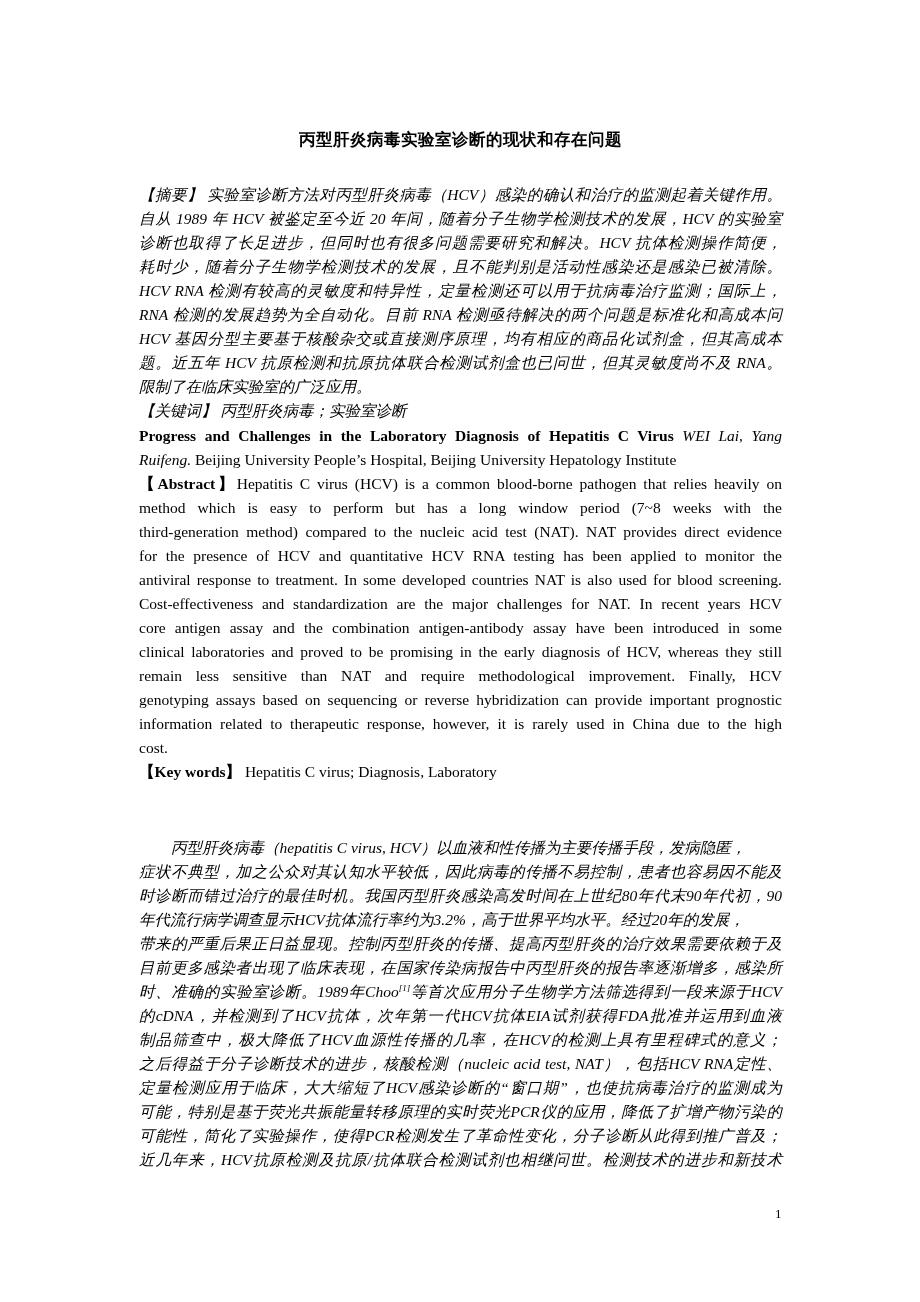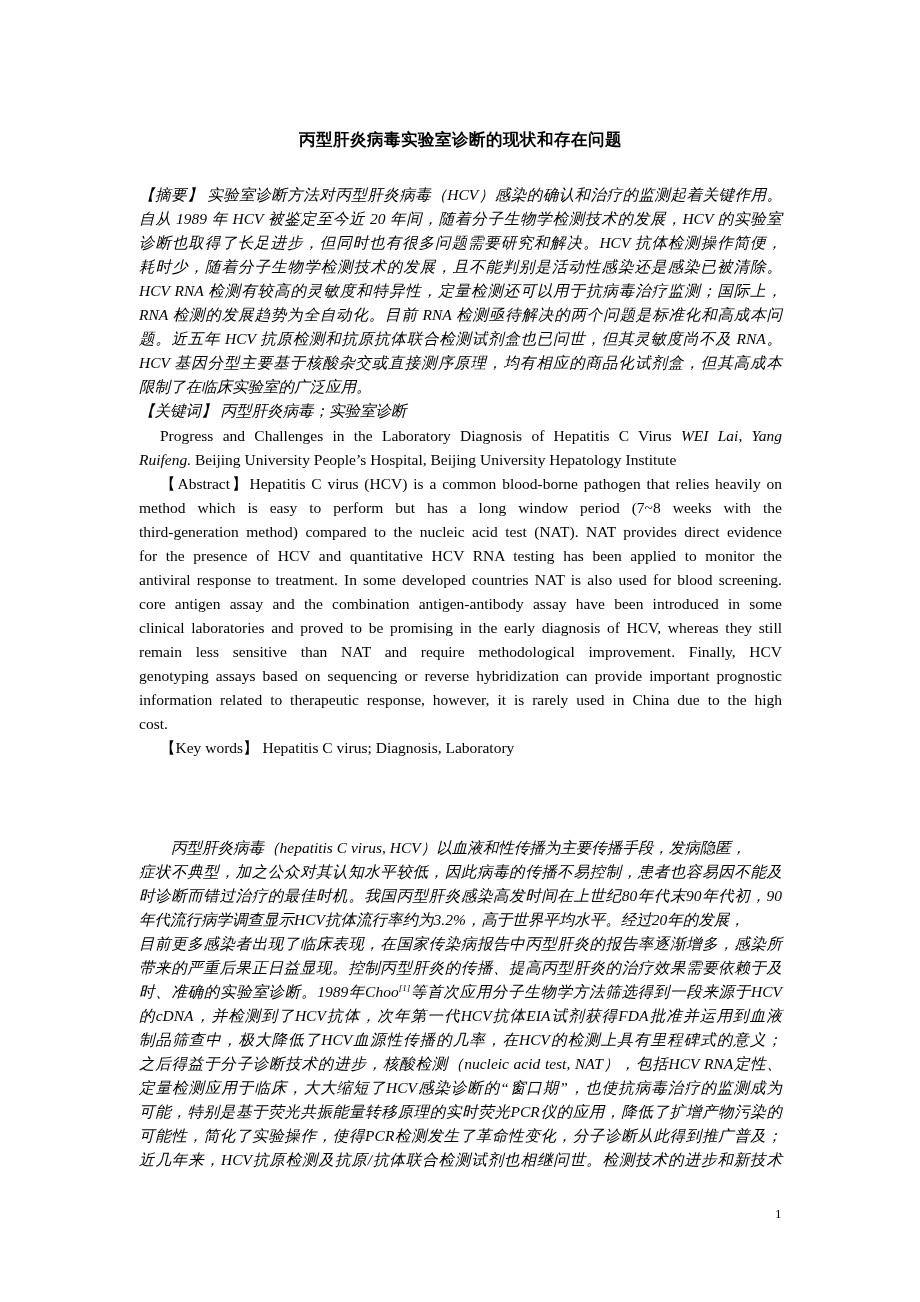--- a/index.html
+++ b/index.html
@@ -5,71 +5,72 @@
     html, body { margin: 0; padding: 0; background: #ffffff; }
     body { width: 920px; height: 1302px; position: relative; overflow: hidden; color: #000; }
     .page { position: absolute; left: 139px; top: 0; width: 643px; }
     .title {
       position: absolute; top: 113px; left: 0; width: 643px; text-align: center;
       font-family: "DejaVu Sans", sans-serif; font-weight: bold; font-size: 16.5px; letter-spacing: 0.5px; margin-top: 16px;
     }
     .block { position: absolute; left: 0; width: 643px; font-family: "Liberation Serif", "DejaVu Serif", serif; font-size: 15.5px; line-height: 24px; }
     .cn { text-align: justify; text-align-last: left; font-style: italic; }
     .en { text-align: justify; text-align-last: left; }
-    .bold { font-weight: normal; margin-left: 21px; }
+    .bold { font-weight: bold; }
     .ital { font-style: italic; }
     sup { font-size: 9px; line-height: 0; vertical-align: 6px; }
     .pagenum { position: absolute; top: 1206px; left: 775px; font-family: "Liberation Serif", serif; font-size: 13px; }
     .line { display: block; white-space: nowrap; }
     .jline { display: block; text-align: justify; text-align-last: justify; white-space: normal; }
   </style>
 </head>
 <body>
 
 <div class="page">
 
   <div class="title">丙型肝炎病毒实验室诊断的现状和存在问题</div>
 
   <div class="block cn" style="top:183px;">
     <span class="jline"><span>【摘要】</span><span> 实验室诊断方法对丙型肝炎病毒（HCV）感染的确认和治疗的监测起着关键作用。</span></span>
     <span class="jline">自从 1989 年 HCV 被鉴定至今近 20 年间，随着分子生物学检测技术的发展，HCV 的实验室</span>
     <span class="jline">诊断也取得了长足进步，但同时也有很多问题需要研究和解决。HCV 抗体检测操作简便，</span>
     <span class="jline">耗时少，随着分子生物学检测技术的发展，且不能判别是活动性感染还是感染已被清除。</span>
     <span class="jline">HCV RNA 检测有较高的灵敏度和特异性，定量检测还可以用于抗病毒治疗监测；国际上，</span>
     <span class="jline">RNA 检测的发展趋势为全自动化。目前 RNA 检测亟待解决的两个问题是标准化和高成本问</span>
+    <span class="jline">HCV 基因分型主要基于核酸杂交或直接测序原理，均有相应的商品化试剂盒，但其高成本</span>
     <span class="jline">题。近五年 HCV 抗原检测和抗原抗体联合检测试剂盒也已问世，但其灵敏度尚不及 RNA。</span>
-    <span class="jline">HCV 基因分型主要基于核酸杂交或直接测序原理，均有相应的商品化试剂盒，但其高成本</span>
     <span class="line">限制了在临床实验室的广泛应用。</span>
     <span class="line"><span>【关键词】</span><span> 丙型肝炎病毒；实验室诊断</span></span>
   </div>
 
   <div class="block en" style="top:424px;">
     <span class="jline"><span class="bold">Progress and Challenges in the Laboratory Diagnosis of Hepatitis C Virus</span> <span class="ital">WEI Lai, Yang</span></span>
     <span class="line"><span class="ital">Ruifeng.</span><span> Beijing University People’s Hospital, Beijing University Hepatology Institute</span></span>
     <span class="jline"><span class="bold">【Abstract】</span><span>Hepatitis C virus (HCV) is a common blood-borne pathogen that relies heavily on</span></span>
     <span class="jline">method which is easy to perform but has a long window period (7~8 weeks with the</span>
     <span class="jline">third-generation method) compared to the nucleic acid test (NAT). NAT provides direct evidence</span>
     <span class="jline">for the presence of HCV and quantitative HCV RNA testing has been applied to monitor the</span>
     <span class="jline">antiviral response to treatment. In some developed countries NAT is also used for blood screening.</span>
+    <span class="jline">Cost-effectiveness and standardization are the major challenges for NAT. In recent years HCV</span>
     <span class="jline">core antigen assay and the combination antigen-antibody assay have been introduced in some</span>
     <span class="jline">clinical laboratories and proved to be promising in the early diagnosis of HCV, whereas they still</span>
     <span class="jline">remain less sensitive than NAT and require methodological improvement. Finally, HCV</span>
     <span class="jline">genotyping assays based on sequencing or reverse hybridization can provide important prognostic</span>
     <span class="jline">information related to therapeutic response, however, it is rarely used in China due to the high</span>
     <span class="line">cost.</span>
     <span class="line"><span class="bold">【Key words】</span><span>  Hepatitis C virus; Diagnosis, Laboratory</span></span>
   </div>
 
   <div class="block cn" style="top:836px;">
     <span class="line" style="padding-left:32px;">丙型肝炎病毒（hepatitis C virus, HCV）以血液和性传播为主要传播手段，发病隐匿，</span>
     <span class="jline">症状不典型，加之公众对其认知水平较低，因此病毒的传播不易控制，患者也容易因不能及</span>
     <span class="jline">时诊断而错过治疗的最佳时机。我国丙型肝炎感染高发时间在上世纪80年代末90年代初，90</span>
     <span class="line">年代流行病学调查显示HCV抗体流行率约为3.2%，高于世界平均水平。经过20年的发展，</span>
+    <span class="jline">带来的严重后果正日益显现。控制丙型肝炎的传播、提高丙型肝炎的治疗效果需要依赖于及</span>
     <span class="jline">目前更多感染者出现了临床表现，在国家传染病报告中丙型肝炎的报告率逐渐增多，感染所</span>
-    <span class="jline">带来的严重后果正日益显现。控制丙型肝炎的传播、提高丙型肝炎的治疗效果需要依赖于及</span>
     <span class="jline"><span>时、准确的实验室诊断。1989年Choo</span><sup>[1]</sup><span>等首次应用分子生物学方法筛选得到一段来源于HCV</span></span>
     <span class="jline">的cDNA，并检测到了HCV抗体，次年第一代HCV抗体EIA试剂获得FDA批准并运用到血液</span>
     <span class="jline">制品筛查中，极大降低了HCV血源性传播的几率，在HCV的检测上具有里程碑式的意义；</span>
     <span class="jline">之后得益于分子诊断技术的进步，核酸检测（nucleic acid test, NAT），包括HCV RNA定性、</span>
     <span class="jline">定量检测应用于临床，大大缩短了HCV感染诊断的“窗口期”，也使抗病毒治疗的监测成为</span>
     <span class="jline">可能，特别是基于荧光共振能量转移原理的实时荧光PCR仪的应用，降低了扩增产物污染的</span>
     <span class="jline">可能性，简化了实验操作，使得PCR检测发生了革命性变化，分子诊断从此得到推广普及；</span>
     <span class="jline">近几年来，HCV抗原检测及抗原/抗体联合检测试剂也相继问世。检测技术的进步和新技术</span>
   </div>
 

